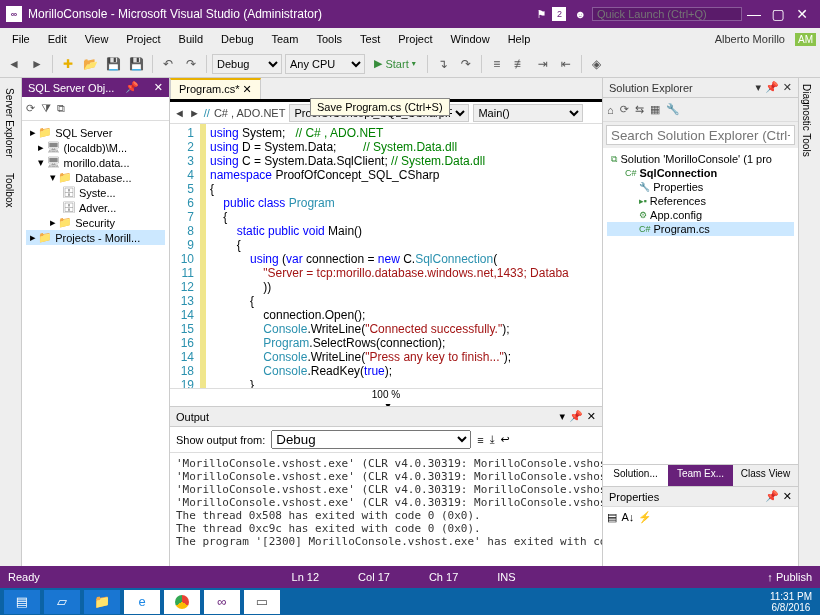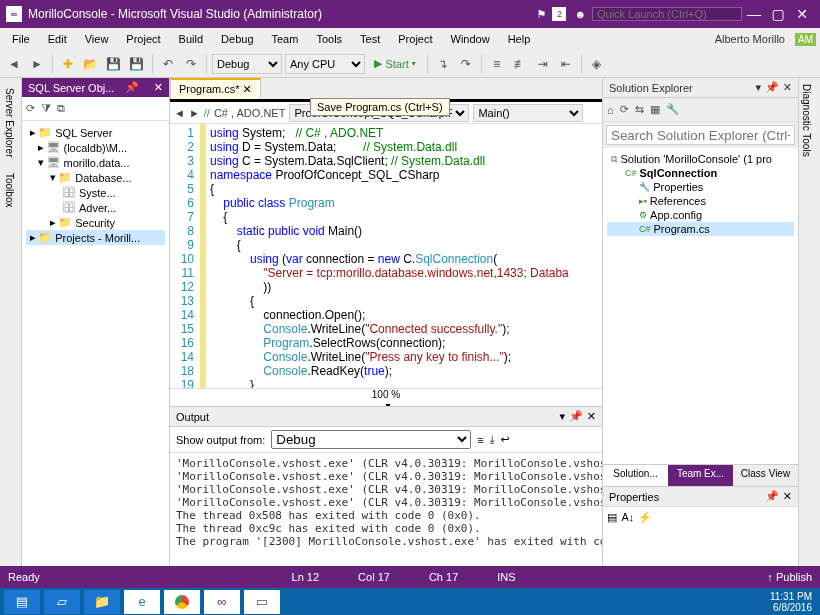--- a/index.html
+++ b/index.html
@@ -61,21 +61,21 @@
 .rightdock .tabs2 .t { flex: 1; padding: 3px 4px; font-size: 10px; text-align: center; cursor: pointer; background: #eee; }
 .rightdock .tabs2 .t.active { background: #fff; }
 .rightdock .prophead { padding: 3px 6px; border-top: 1px solid #ccc; display:flex; align-items:center;}
 .rightdock .propbody { flex: 0 0 60px; background: #fff; border-top: 1px solid #ddd; padding:4px; display:flex; gap:4px;}
 .rightedge { width: 22px; background: #eee; border-left: 1px solid #ccc; writing-mode: vertical-lr; padding: 6px 2px; font-size:10px; }
 .statusbar { height: 22px; background: #68217a; color: #fff; display: flex; align-items: center; padding: 0 8px; font-size: 11px; gap: 39px; }
 .statusbar .sp { flex: 1; }
 .taskbar { height: 27px; background: #0b63a5; display: flex; align-items: center; padding: 0 4px; gap: 4px; }
 .taskbar .tbtn { width: 36px; height: 24px; background: #1976d2; display: flex; align-items: center; justify-content: center; cursor: pointer; color: #fff; font-size: 13px; }
 .taskbar .tbtn.active { background: #fff; color:#68217a; }
-.taskbar .clock { margin-left: auto; color: #fff; font-size: 10px; text-align: right; line-height: 11px; padding-right: 4px; }
+.taskbar .clock { margin-left: auto; color: #fff; font-size: 10px; text-align: center; line-height: 11px; padding-right: 4px; }
 </style>
 </head>
 <body>
 
 <div class="titlebar">
   <div class="vsicon">∞</div>
   <div class="title">MorilloConsole - Microsoft Visual Studio (Administrator)</div>
   <div class="spacer"></div>
   <span style="margin-right:4px;">⚑</span>
   <span class="badge">2</span>

